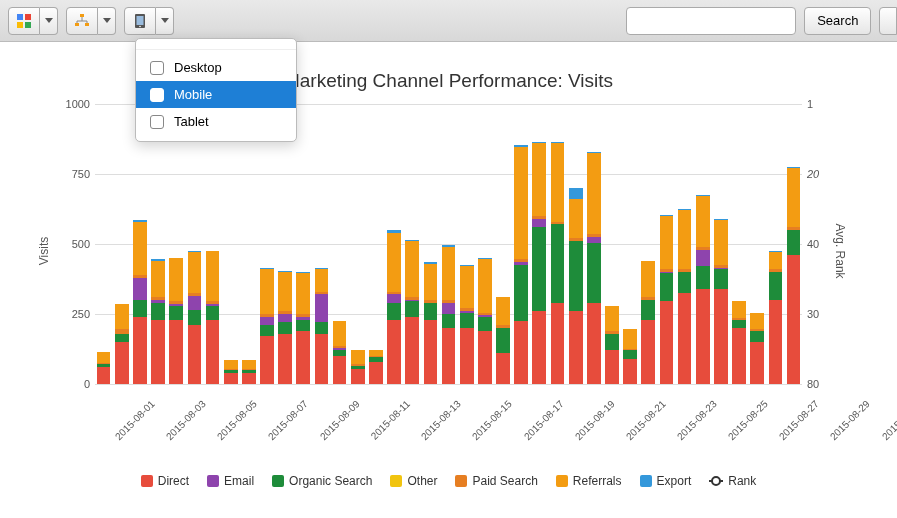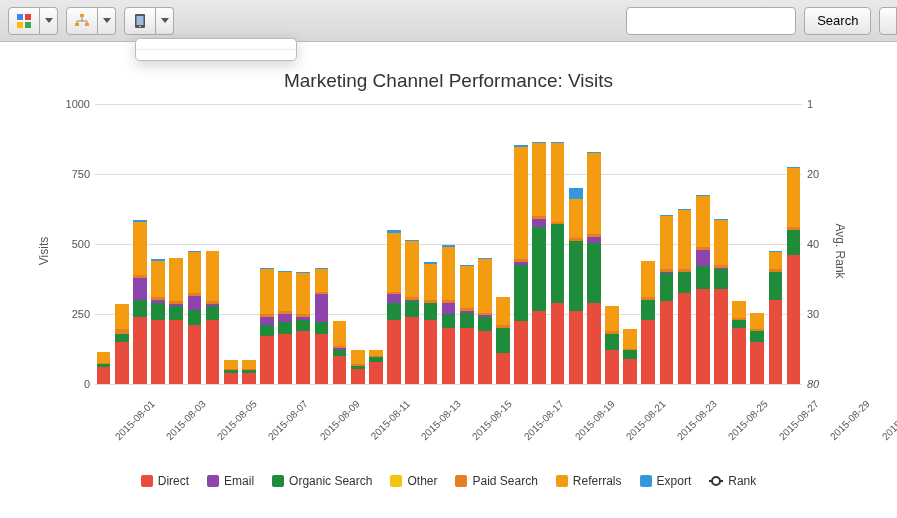--- a/index.html
+++ b/index.html
@@ -85,41 +85,53 @@
         <span class="caret"></span>
       </div>
   </div>
   <div class="spacer"></div>
   <input class="search-input" placeholder="" style="">
   <button class="btn">Search</button>
   <button class="btn" style="padding:0 6px;border-radius:4px 0 0 4px;margin-right:-8px">&nbsp;</button>
 
   <div class="dropdown">
     <div class="dd-sep"></div>
+    <div class="dd-item">
+      <span class="chk"></span>
+      <span>Desktop</span>
+    </div>
+    <div class="dd-item sel">
+      <span class="chk"></span>
+      <span>Mobile</span>
+    </div>
+    <div class="dd-item">
+      <span class="chk"></span>
+      <span>Tablet</span>
+    </div>
   </div>
 </div>
 
 <div class="chart-zone">
   <div class="title">Marketing Channel Performance: Visits</div>
   <div class="plot">
     <div class="ylabL">Visits</div>
     <div class="ylabR">Avg. Rank</div>
     <div class="grid" id="grid">
         <div class="gline" style="top: 100%;"></div>
         <div class="ytick" style="top: 100%;">0</div>
-        <div class="ytickR" style="top: 100%; font-style: italic;">80</div>
+        <div class="ytickR" style="top: 100%;">80</div>
         <div class="gline" style="top: 75%;"></div>
         <div class="ytick" style="top: 75%;">250</div>
         <div class="ytickR" style="top: 75%;">30</div>
         <div class="gline" style="top: 50%;"></div>
         <div class="ytick" style="top: 50%;">500</div>
         <div class="ytickR" style="top: 50%;">40</div>
         <div class="gline" style="top: 25%;"></div>
         <div class="ytick" style="top: 25%;">750</div>
-        <div class="ytickR" style="top: 25%;">20</div>
+        <div class="ytickR" style="top: 25%; font-style: italic;">20</div>
         <div class="gline" style="top: 0%;"></div>
         <div class="ytick" style="top: 0%;">1000</div>
         <div class="ytickR" style="top: 0%;">1</div>
         <div class="bars">
           <div class="col">
             <div class="bar">
               <div class="seg" style="background: rgb(231, 76, 60); height: 16.8px;"></div>
               <div class="seg" style="background: rgb(30, 140, 58); height: 2.8px;"></div>
               <div class="seg" style="background: rgb(230, 126, 34); height: 1.4px;"></div>
               <div class="seg" style="background: rgb(243, 156, 18); height: 11.2px;"></div>

